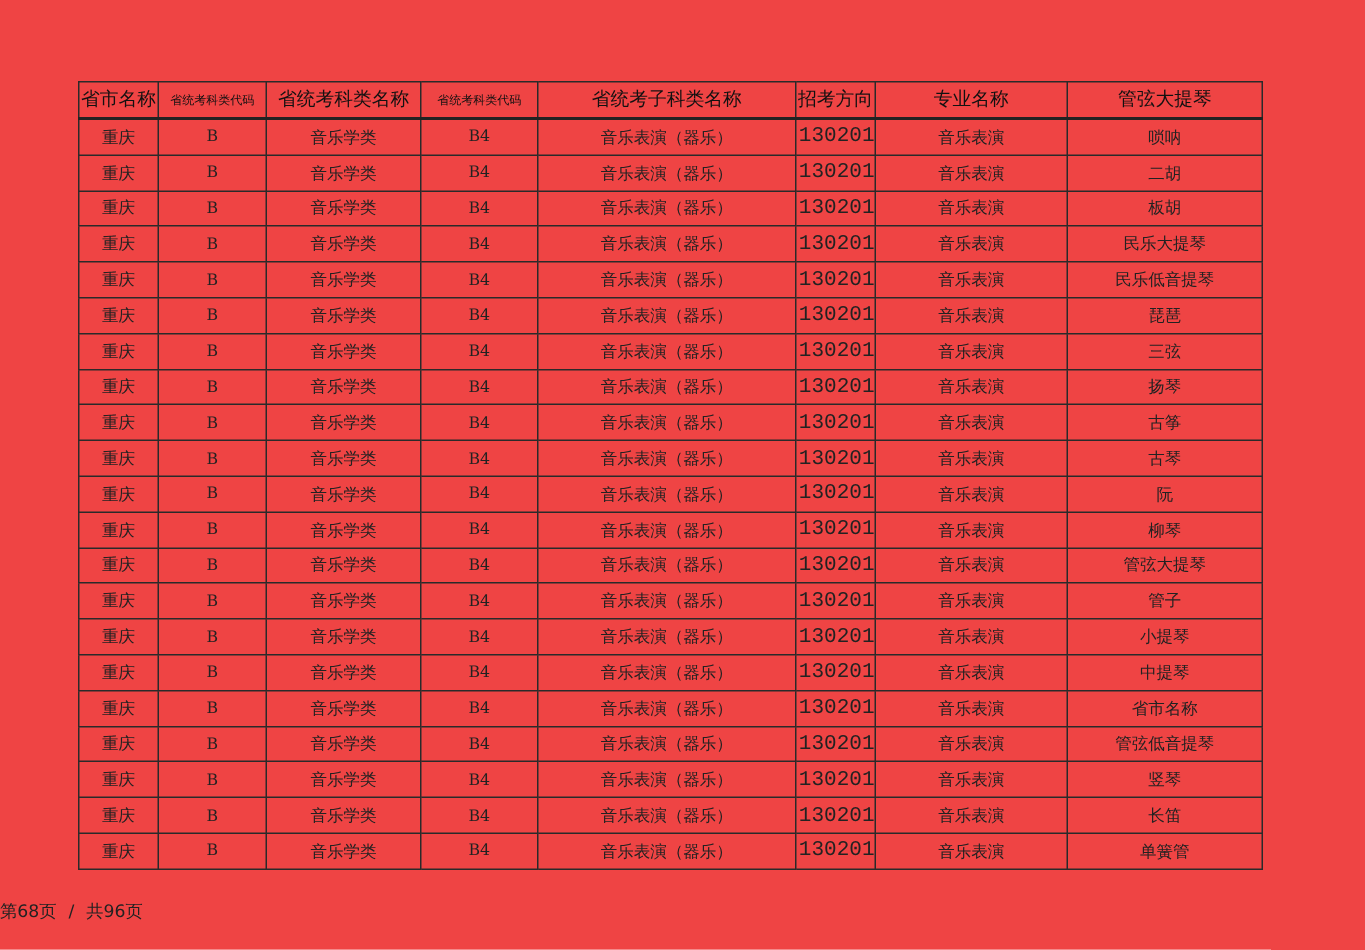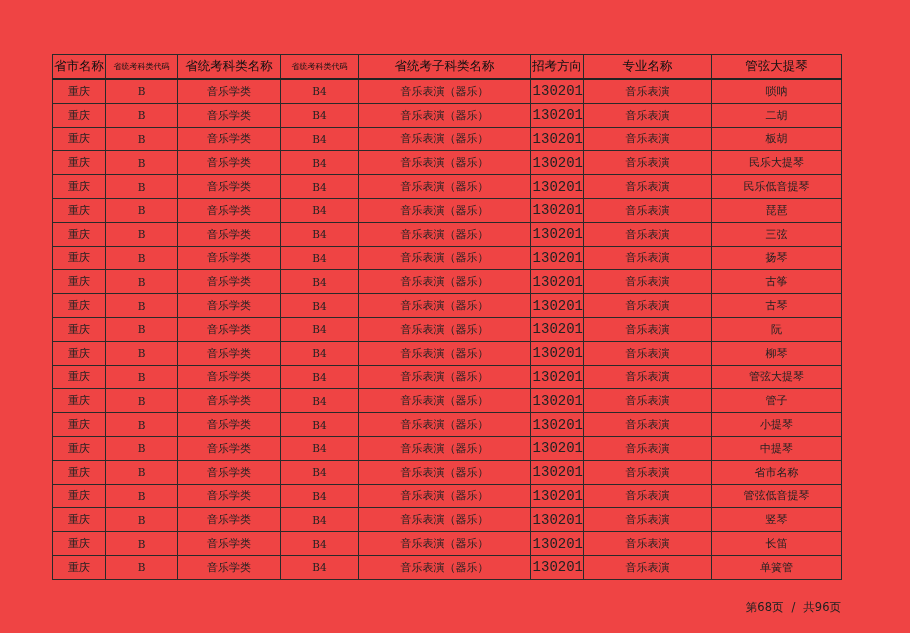--- a/index.html
+++ b/index.html
@@ -62,24 +62,24 @@
       text-align: right;
     }
     table.grid thead tr {
       border-bottom: 2px solid #222;
     }
     table.grid {
       border: 1.5px solid #222;
     }
     .footer {
       position: absolute;
-      left: 16px;
+      left: 0;
       width: 825px;
       top: 600px;
-      text-align: right;
+      text-align: left;
       font-size: 11.5px;
       color: #222;
     }
     .footer .sep {
       margin: 0 8px;
     }
   </style>
 </head>
 <body>
 

